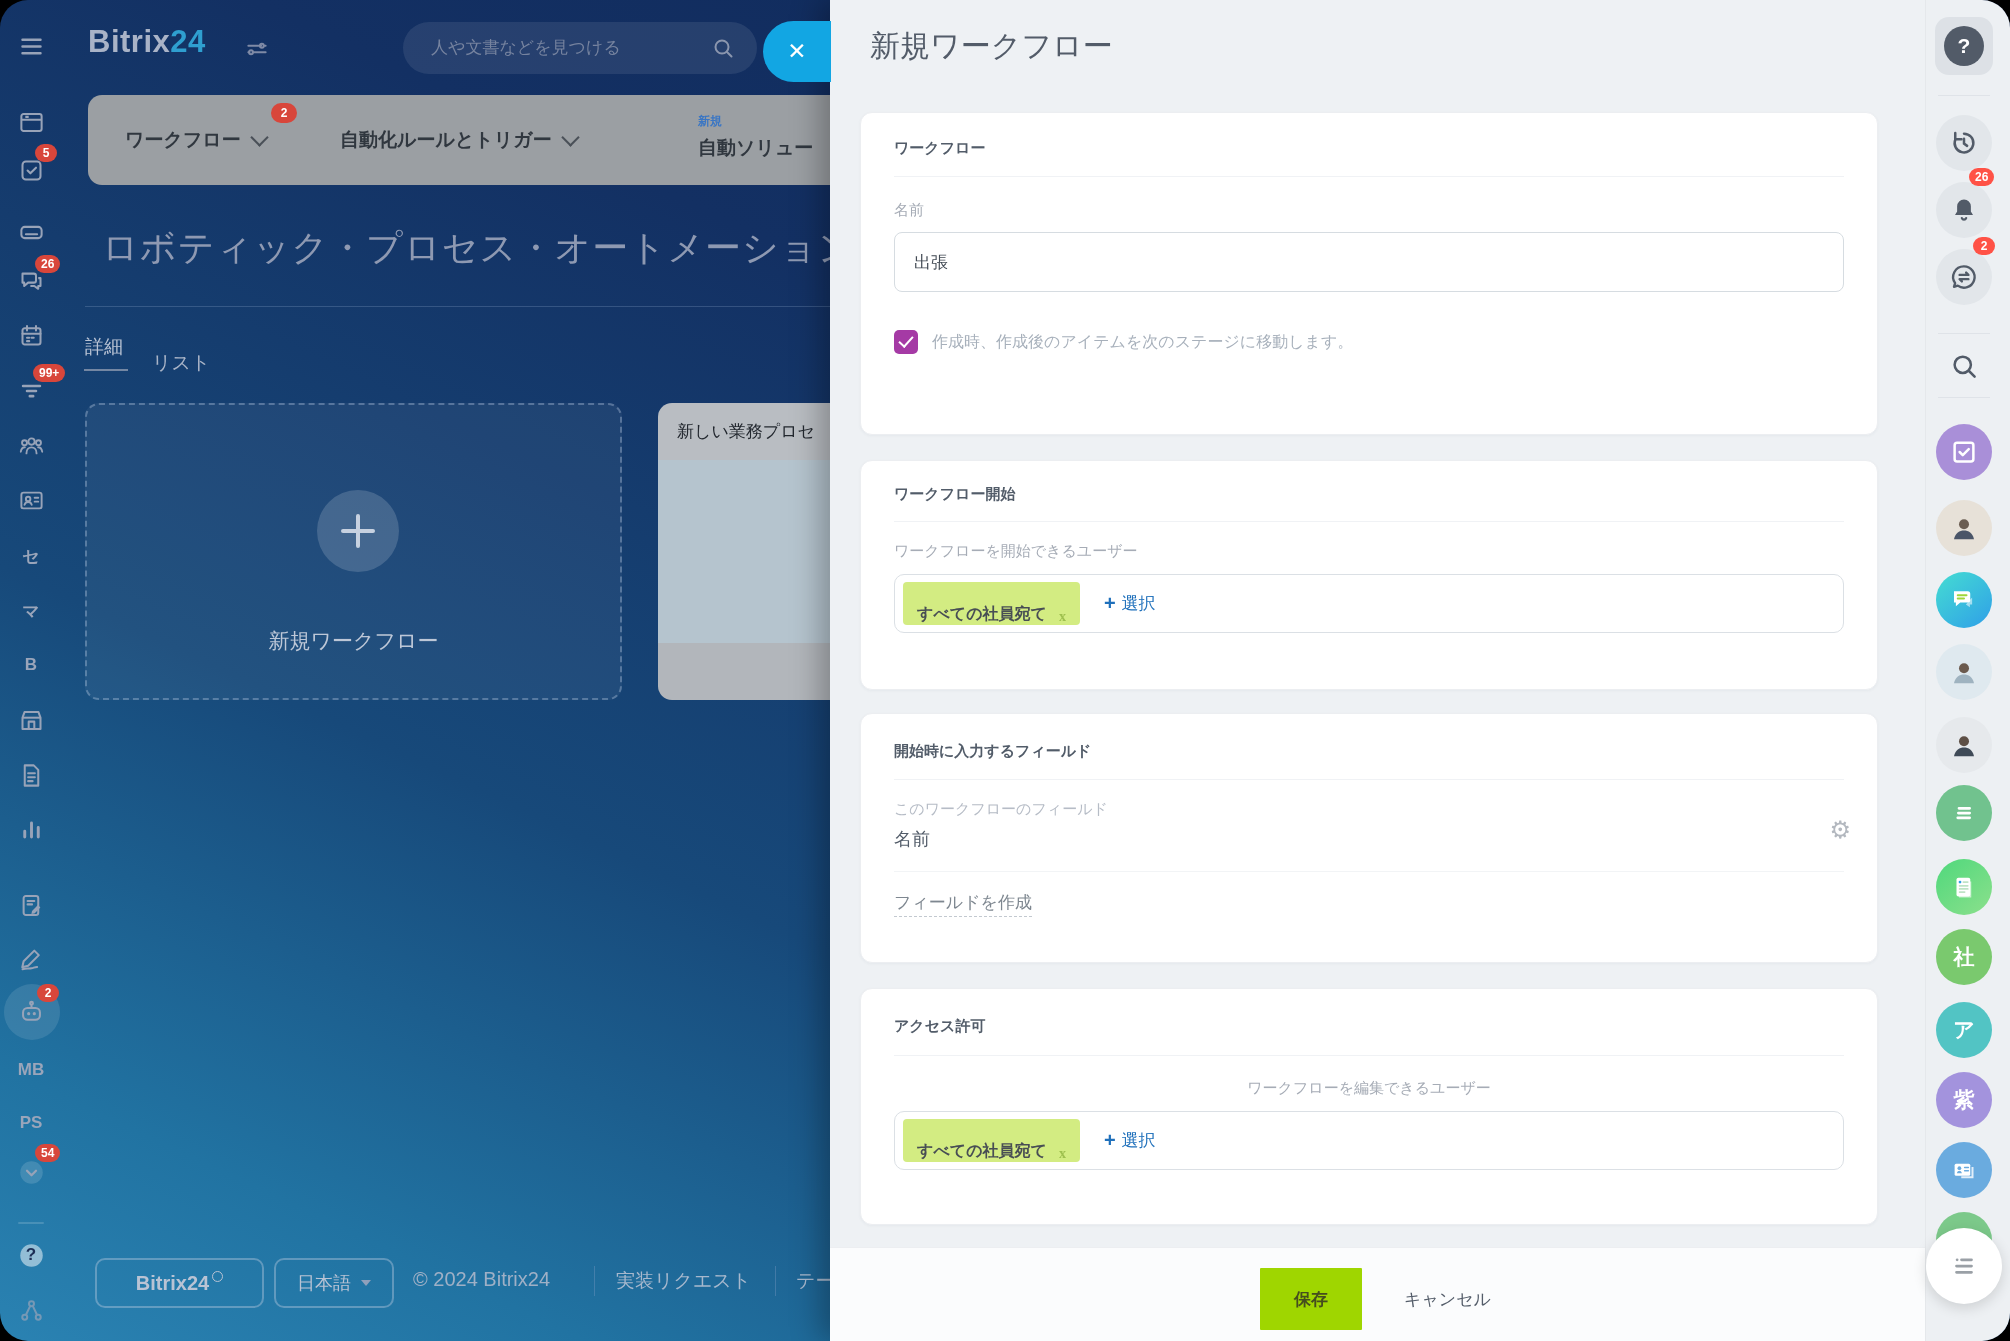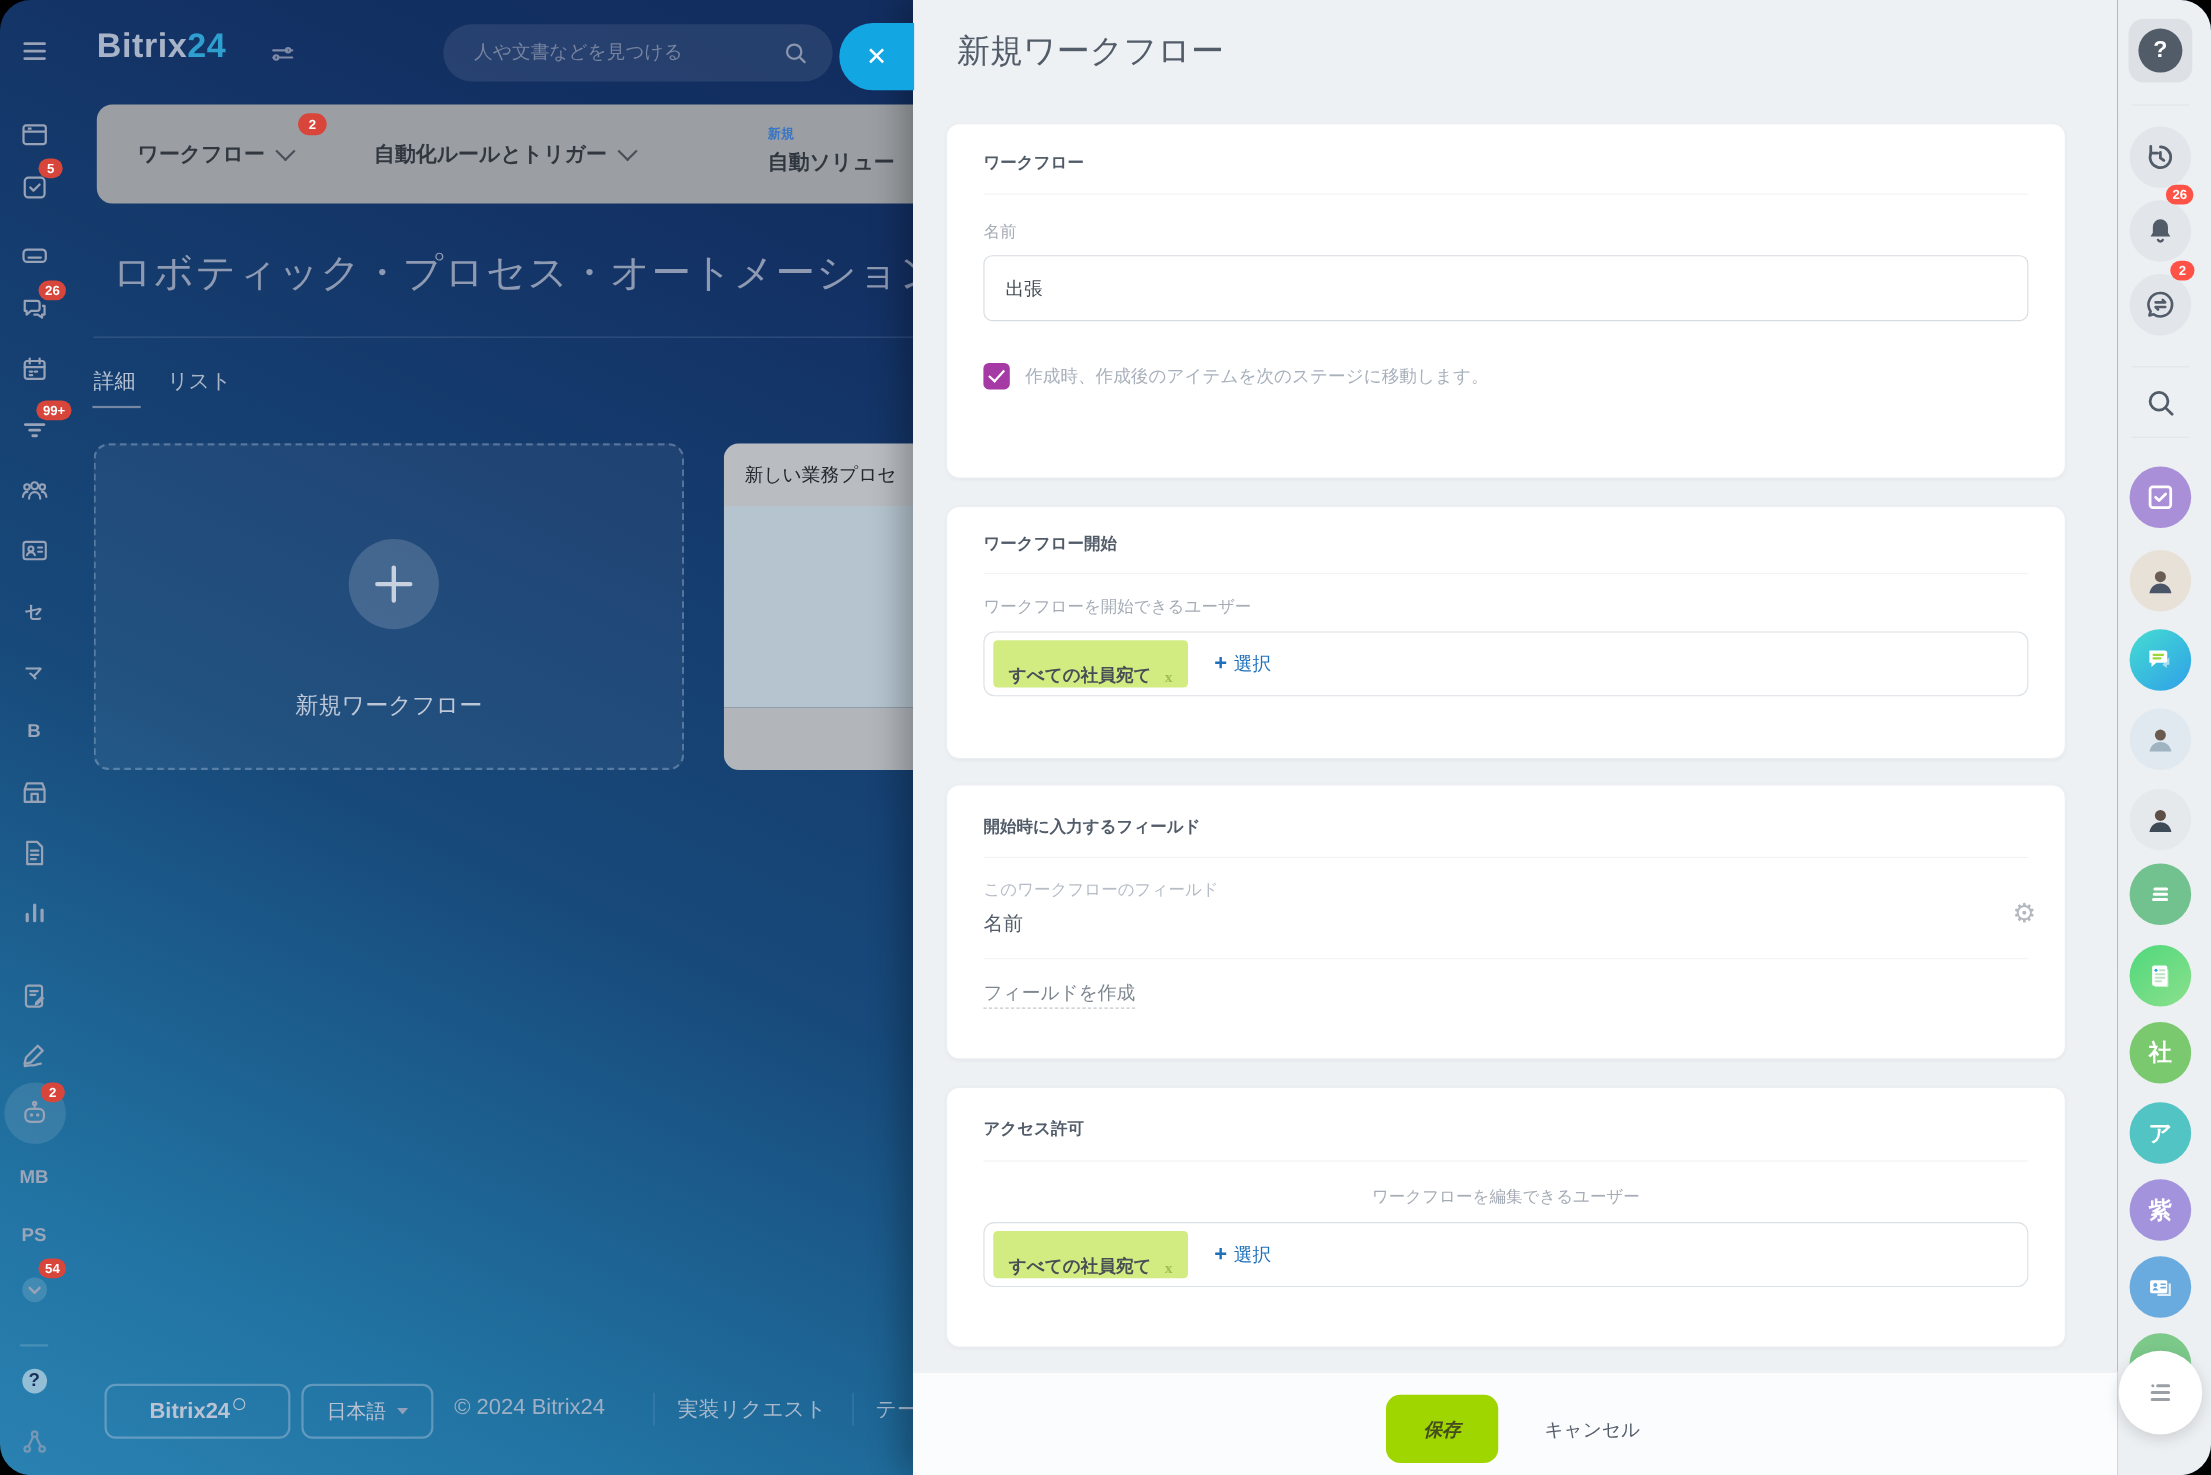--- a/index.html
+++ b/index.html
@@ -75,21 +75,21 @@
   .tag{background:#d3ec82;border-radius:4px;height:43px;display:flex;align-items:flex-end;
        padding:0 14px;font-size:16px;font-weight:bold;color:#484e54;font-family:Liberation Serif, serif;}
   .tag .x{color:#9ec04e;font-size:14px;font-weight:bold;margin-left:12px;}
   .sel-link{color:#1f70bb;font-size:17px;margin-left:24px;display:flex;align-items:center;}
   .sel-link .plus{font-size:20px;font-weight:bold;margin-right:6px;}
   .bigval{font-size:18px;color:#525c69;}
   .dashlink{display:inline-block;font-size:17px;color:#7e8790;border-bottom:1px dashed #c3c9d0;padding-bottom:2px;}
   .gear{position:absolute;right:26px;font-size:24px;color:#b3b8bf;}
   .pfooter{position:absolute;left:0;top:1247px;width:1095px;height:94px;background:#fbfcfd;border-top:1px solid #eceef1;}
   .savebtn{position:absolute;left:430px;top:20px;width:102px;height:62px;background:#9fd600;border:none;
-           border-radius:13px;font-size:17px;font-weight:bold;color:#454d1e;font-family:inherit;font-style:italic;}
+           border-radius:1px;font-size:17px;font-weight:bold;color:#454d1e;font-family:inherit;}
   .cancelbtn{position:absolute;left:556px;top:20px;height:62px;border:none;background:transparent;
              font-size:17px;color:#535c69;font-family:inherit;padding:0 18px;}
   
   .rail{position:absolute;left:1925px;top:0;width:85px;height:1341px;background:#edf0f3;border-left:1px solid rgba(0,0,0,.03);z-index:6;}
   .rc{position:absolute;left:10px;width:56px;height:56px;border-radius:50%;display:flex;align-items:center;justify-content:center;overflow:hidden;}
   .rc svg{width:30px;height:30px;}
   .rgray{background:#e2e6ea;color:#525b68;}
   .rtxt{color:#fff;font-size:21px;font-weight:bold;}
   .rail-div{position:absolute;left:12px;width:52px;height:1px;background:#dfe3e8;}
   .helpbtn{position:absolute;left:9px;top:17px;width:58px;height:58px;border-radius:14px;background:#dde1e6;
@@ -269,21 +269,21 @@
     <span class="newtag" style="left:610px;">新規</span>
     <div class="navtab" style="left:610px;top:8px;">
       <span>自動ソリュー</span>
     </div>
   </div>
 
   <div class="pgtitle">ロボティック・プロセス・オートメーション</div>
   <div class="rule"></div>
   <div class="vtab active" style="left:85px;">詳細</div>
   <div class="vtab-ul"></div>
-  <div class="vtab" style="left:152px;">リスト</div>
+  <div class="vtab" style="left:152px;margin-top:16px;">リスト</div>
 
   <div class="newcard">
     <div class="pluscircle"></div>
     <div class="newcard-label">新規ワークフロー</div>
   </div>
   <div class="proccard">
     <div class="proc-head">新しい業務プロセ</div>
     <div class="proc-img"></div>
     <div class="proc-foot"></div>
   </div>

